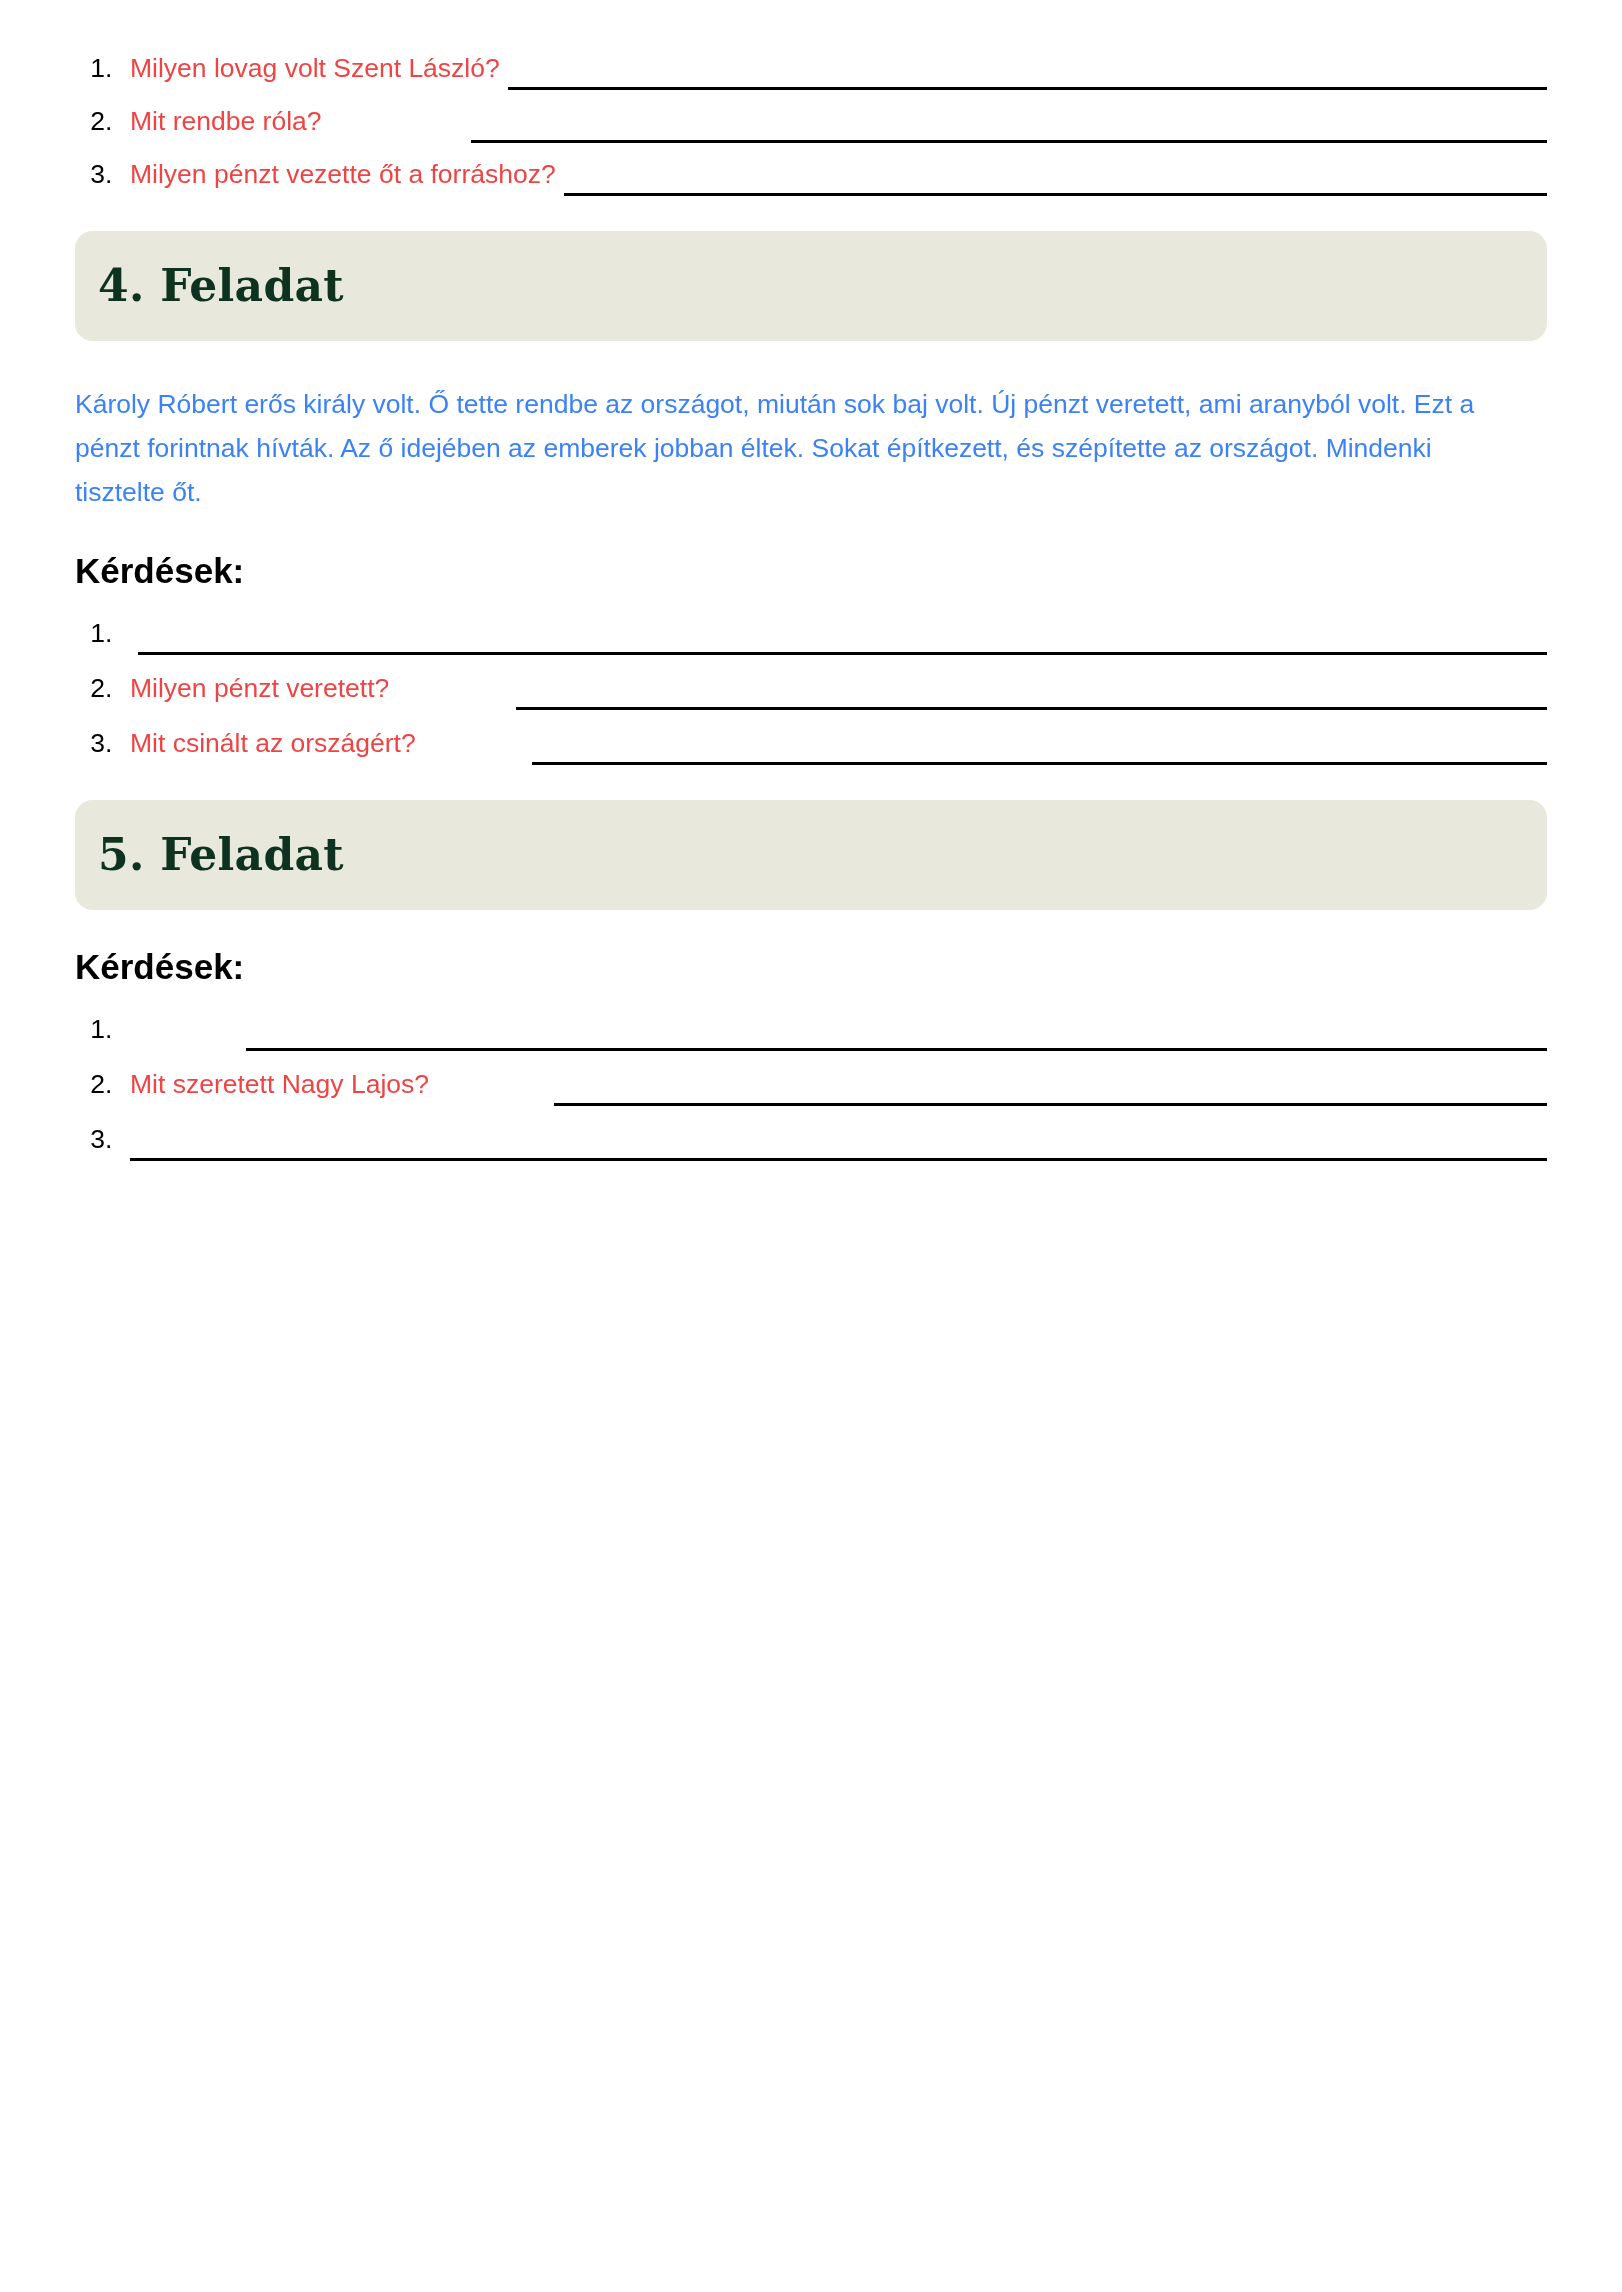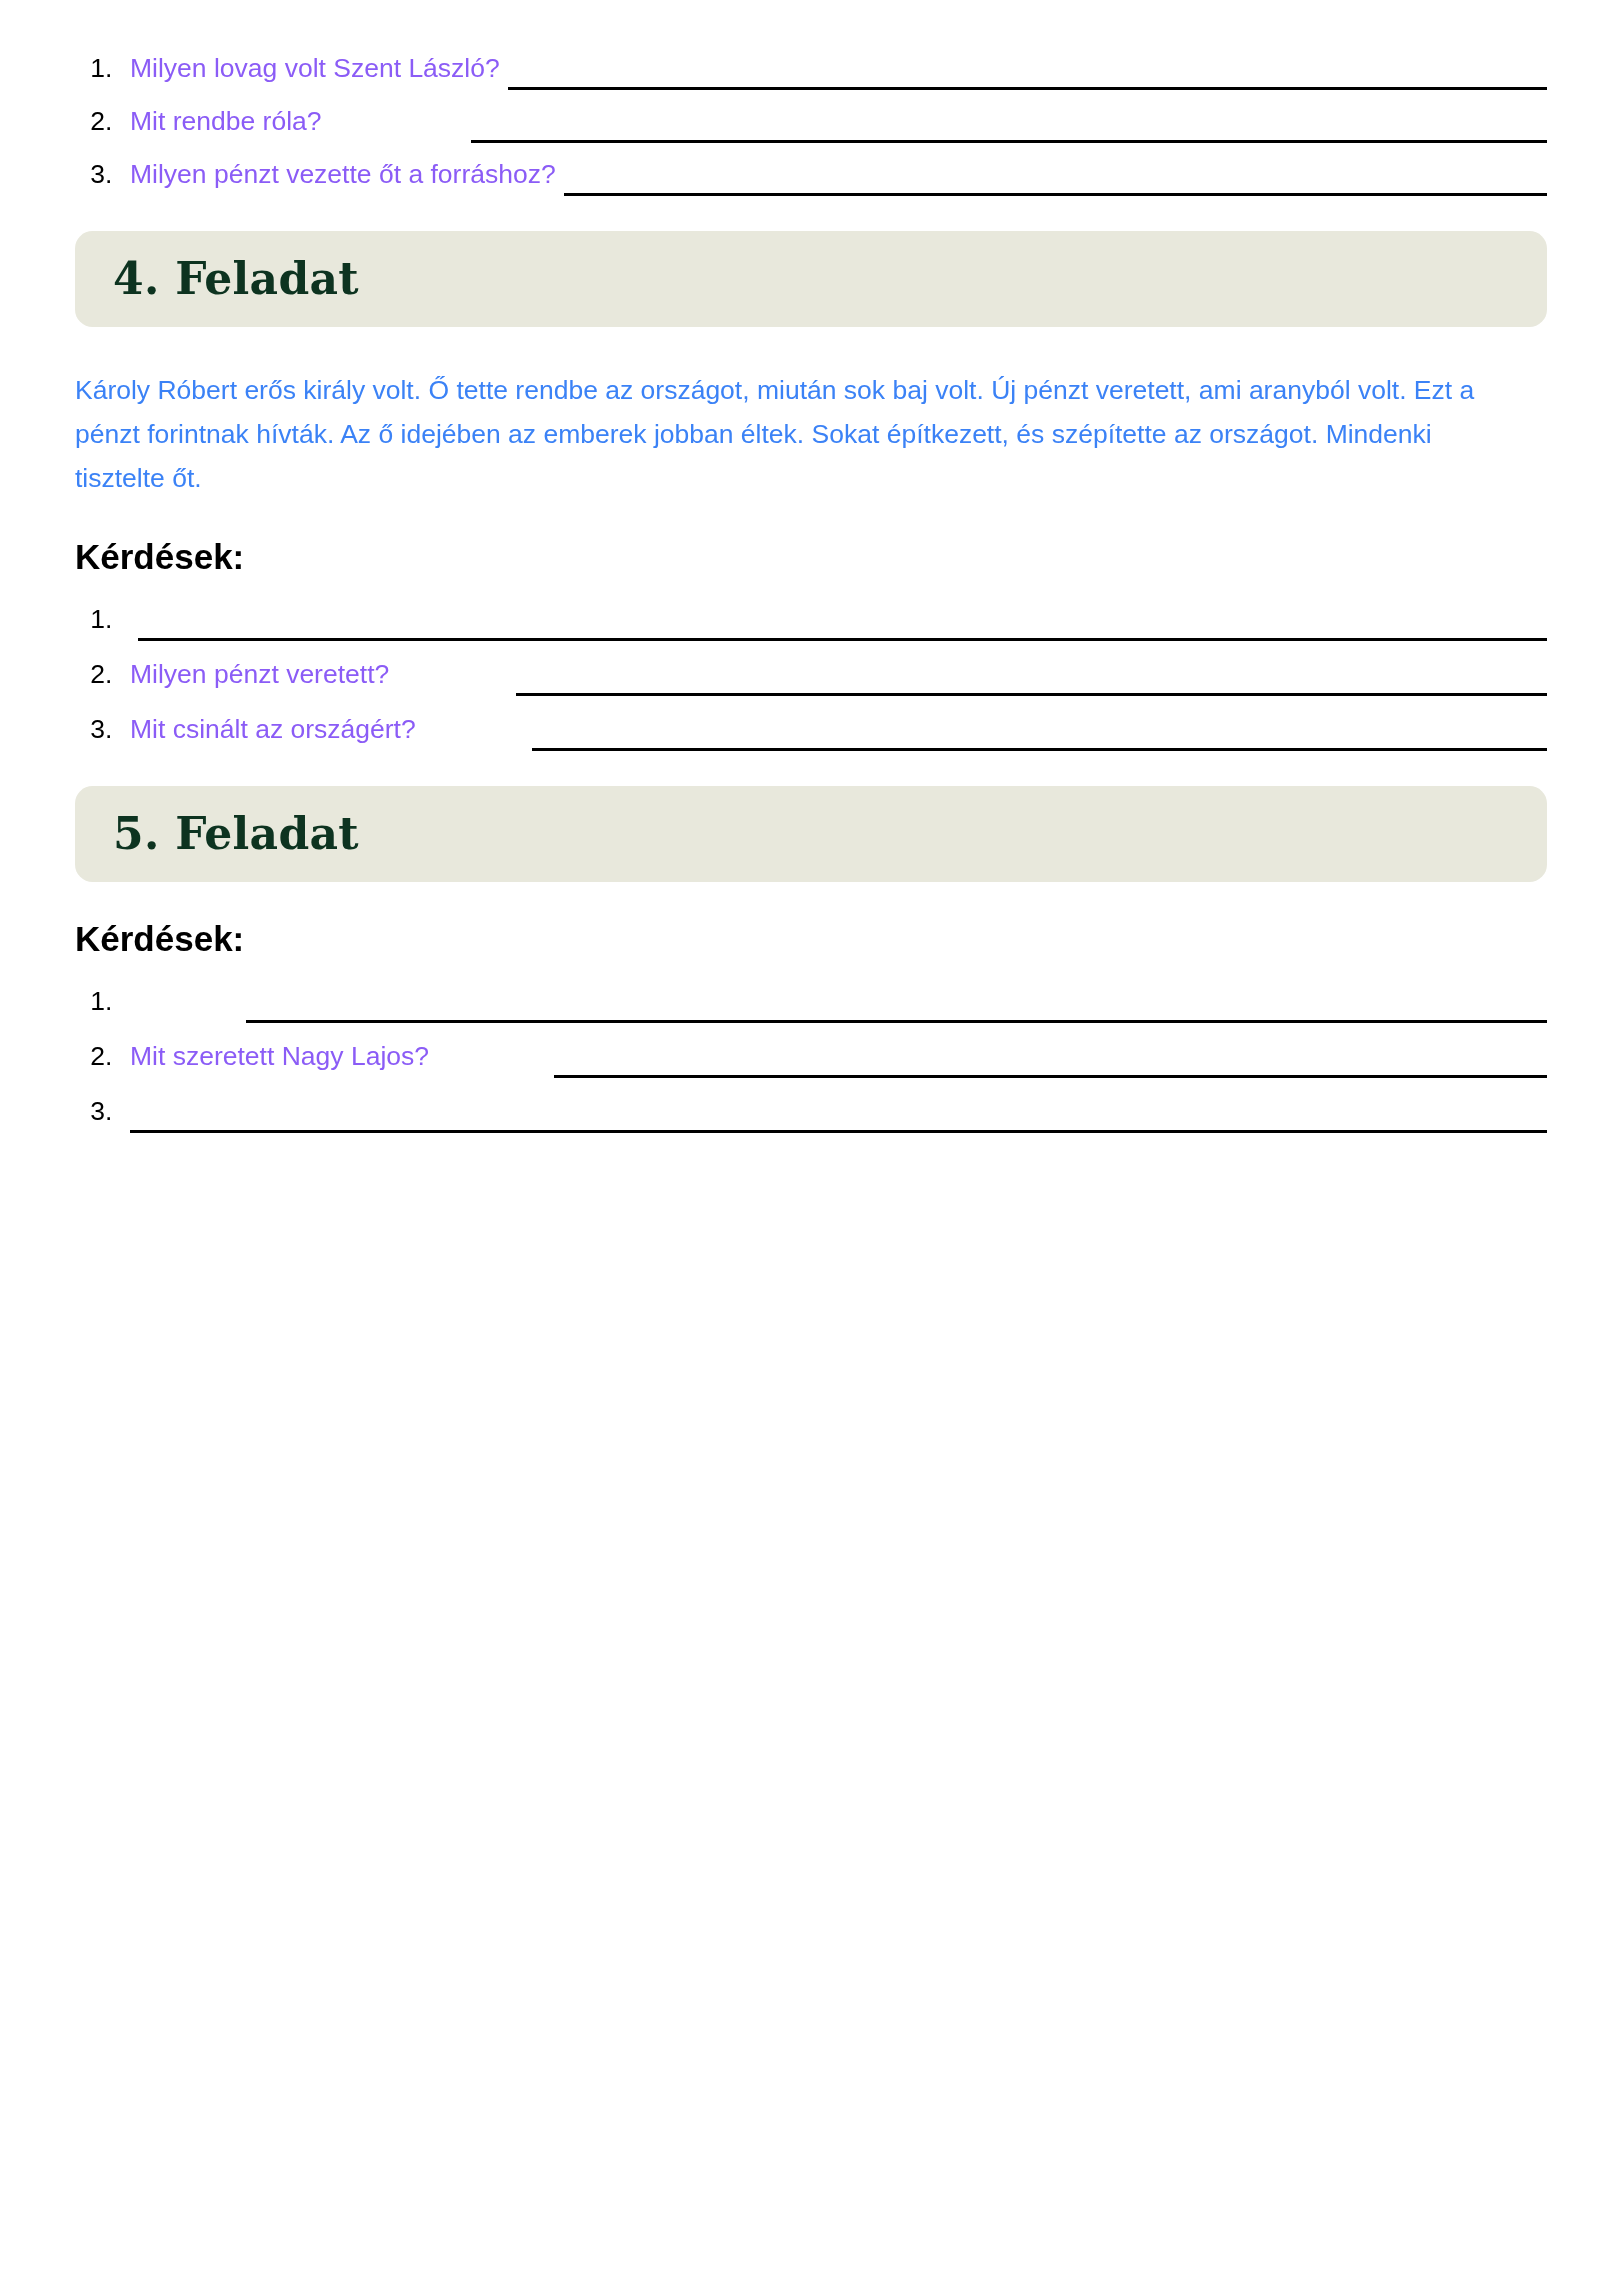--- a/index.html
+++ b/index.html
@@ -44,21 +44,21 @@
     color: #000;
     text-align: right;
     padding-right: 17.6px;
     box-sizing: border-box;
     white-space: nowrap;
   }
   .qtext {
     font-size: 26.5px;
     line-height: 43px;
     white-space: nowrap;
-    color: #8b5cf6;
+    color: #ef4444;
   }
   .qblank {
     flex: 1 1 auto;
     border-bottom: 3.9px solid #000;
     height: 35px;
     margin-left: 0;
     min-width: 39px;
   }
 
   
@@ -66,24 +66,24 @@
   .blank-shift-b { margin-left: 0; }
 
   
   .topgroup { padding-top: 47px; }
   .topgroup .qrow { margin-bottom: 9.8px; }
 
   
   .section-band {
     background: #e8e8dc;
     border-radius: 17.6px;
-    height: 96px;
+    height: 110px;
     display: flex;
     align-items: center;
-    padding: 0 38px;
+    padding: 0 23px;
     box-sizing: border-box;
     margin: 35px 0 3px 0;
   }
   .section-band .band-title {
     font-family: "DejaVu Serif", "Liberation Serif", serif;
     font-weight: bold;
     font-size: 44px;
     color: #0d3320;
     letter-spacing: 0.3px;
     line-height: 1;

